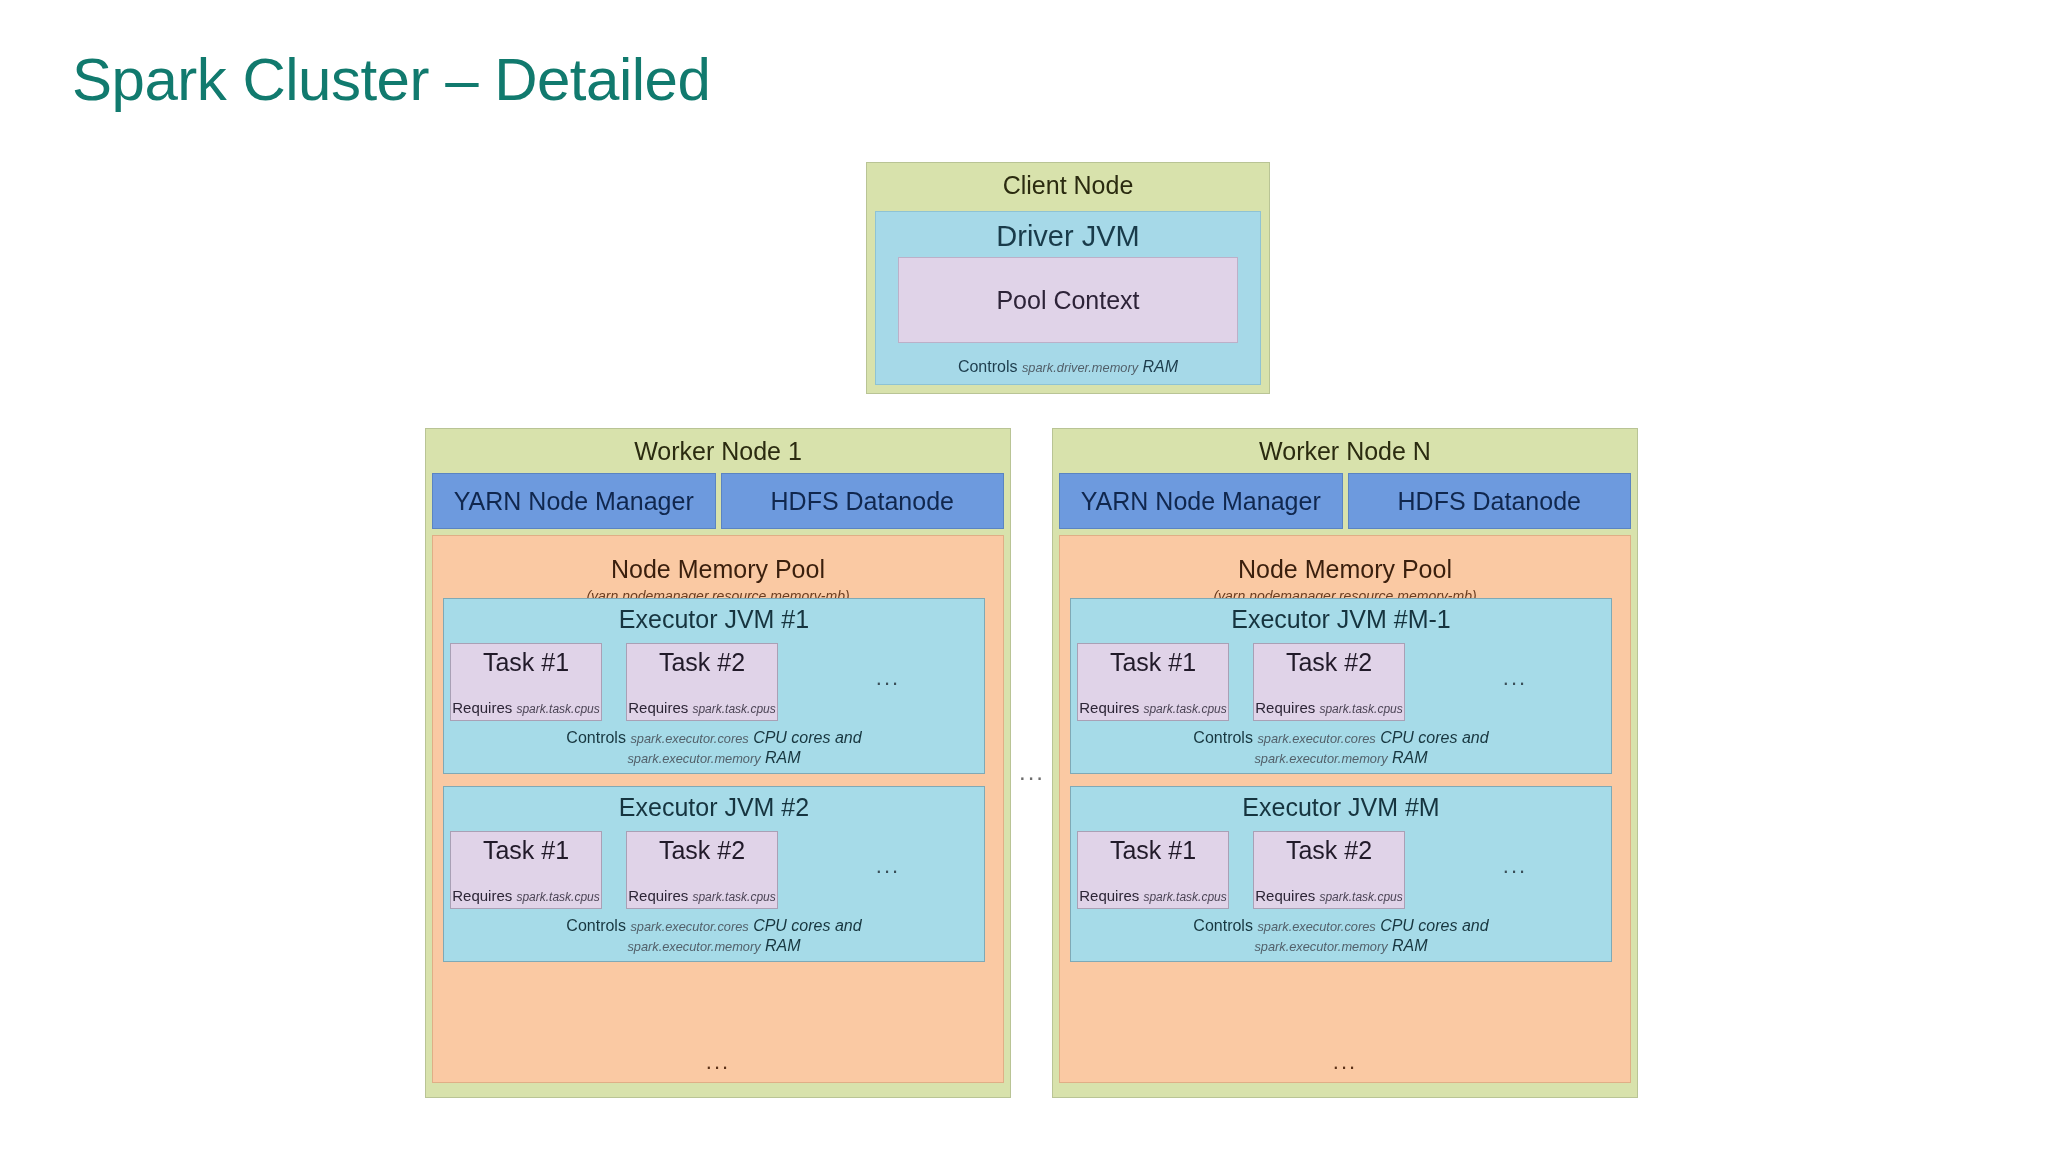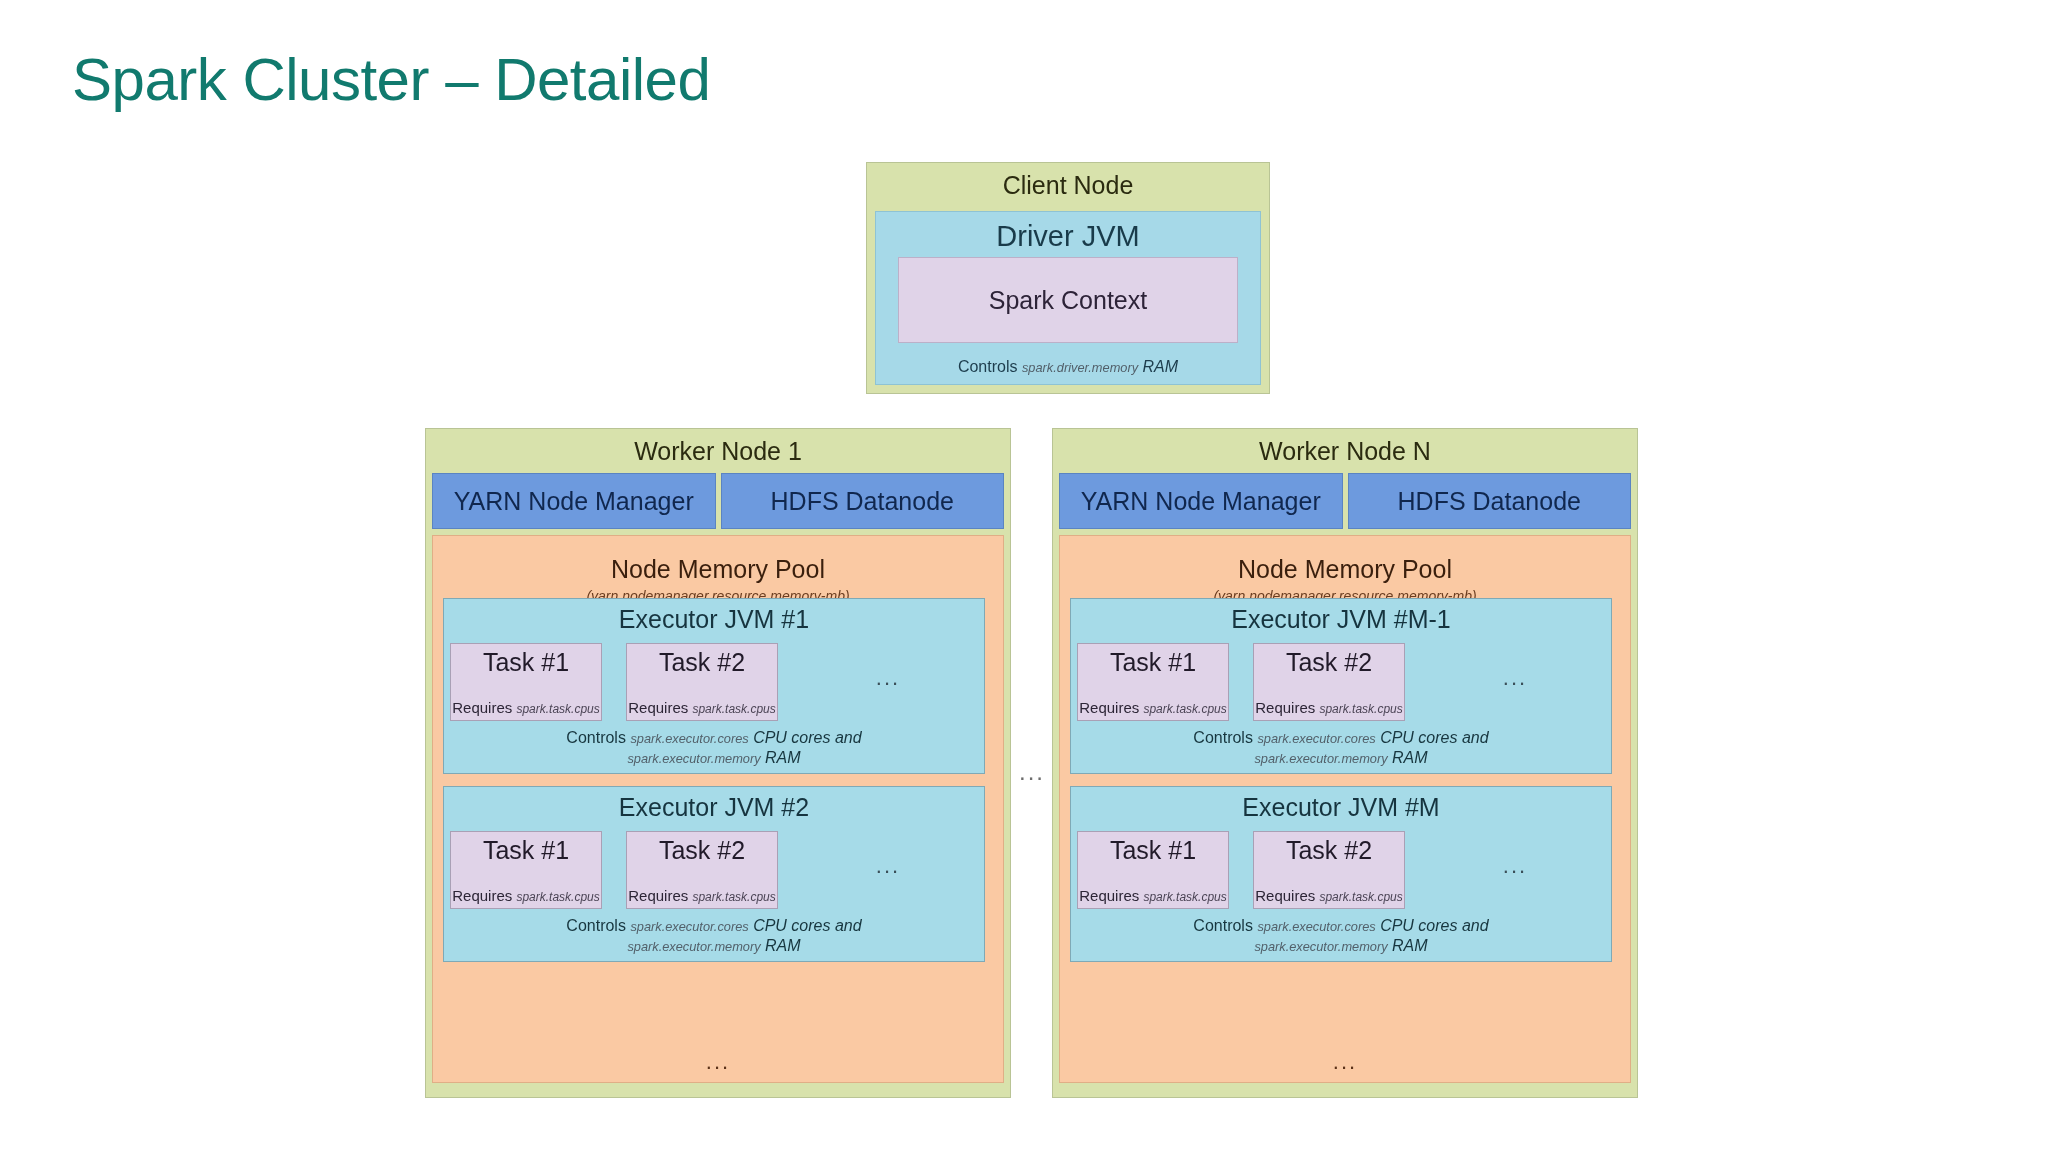--- a/index.html
+++ b/index.html
@@ -244,21 +244,21 @@
 
 <div class="slide-title">Spark Cluster – Detailed</div>
 
 <div class="node-outer" id="client-node">
   <div class="node-title">Client Node</div>
 
   <div class="driver-jvm">
     <div class="driver-title">Driver JVM</div>
 
     <div class="spark-context">
-      <span>Spark Context</span>
+      <span>Pool Context</span>
     </div>
 
     <div class="driver-controls">
       <span>Controls</span>
       <span class="mono-cfg">spark.driver.memory</span>
       <span class="em-word">RAM</span>
     </div>
   </div>
 </div>
 

